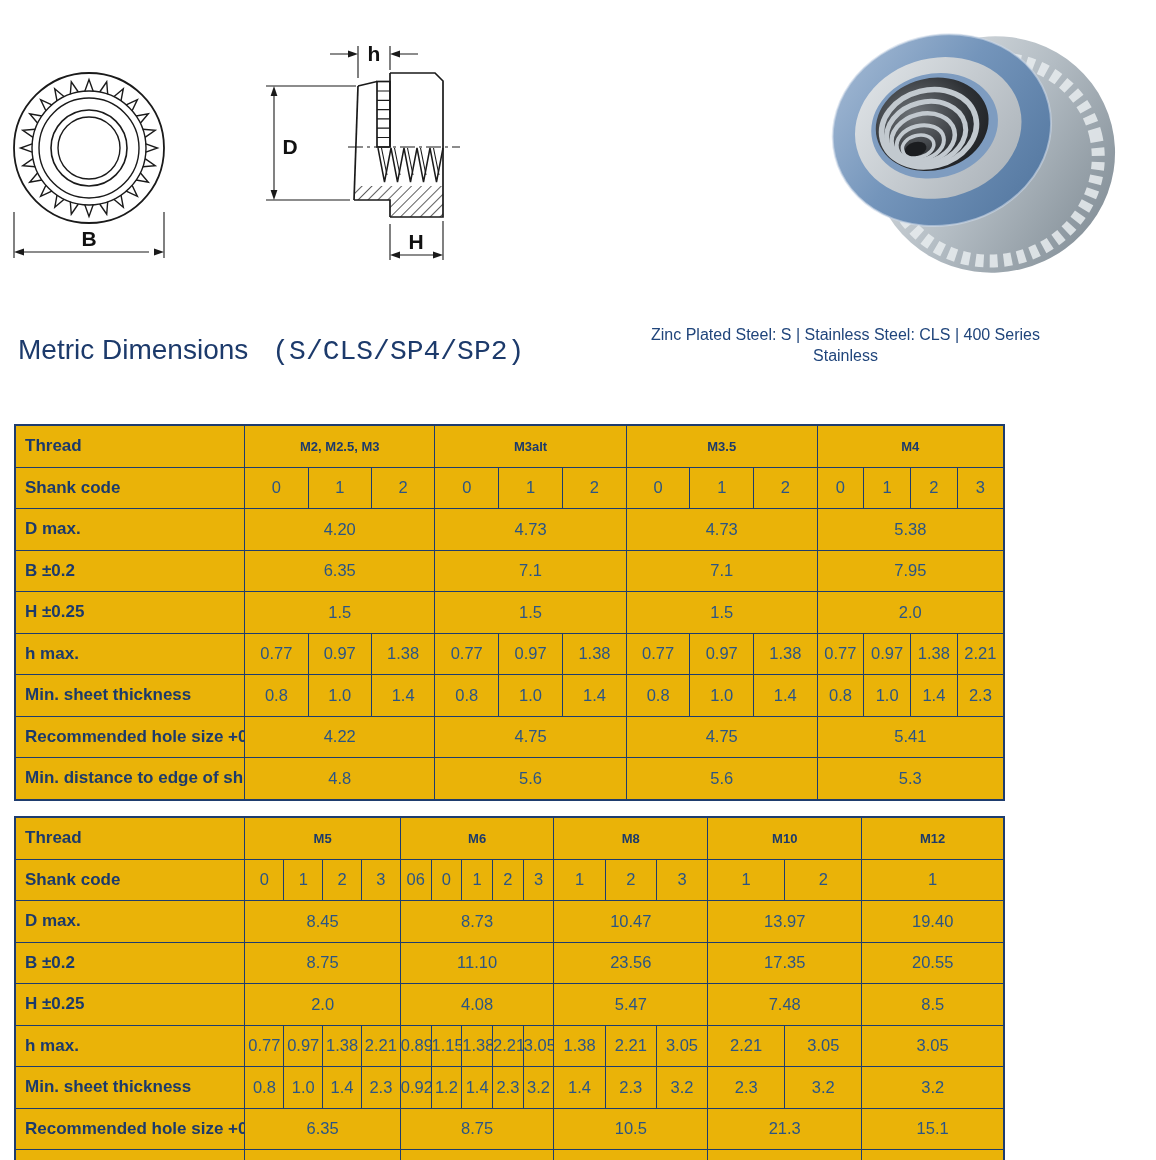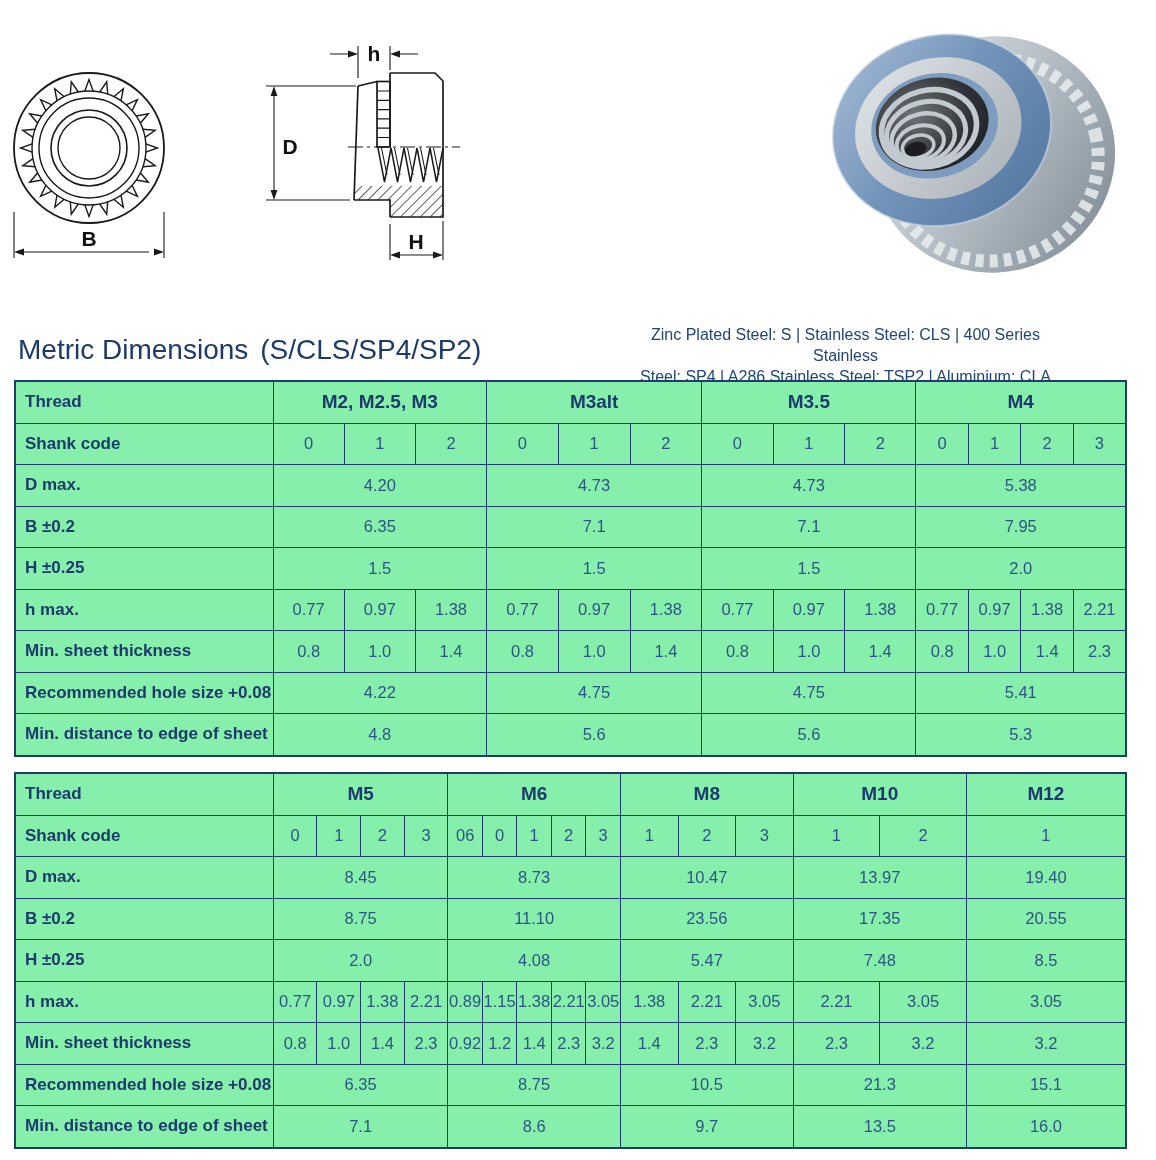--- a/index.html
+++ b/index.html
@@ -2,33 +2,33 @@
 <html><head>
 <meta charset="utf-8">
 <style>
   html,body{margin:0;padding:0;background:#ffffff;}
   .page{position:relative;width:1156px;height:1160px;background:#fff;
         font-family:"Liberation Sans",sans-serif;overflow:hidden;}
 
   
   .title{position:absolute;left:18px;top:334px;font-size:28px;color:#1c3a6b;white-space:nowrap;}
   .title .main{font-weight:normal;}
-  .title .suffix{font-weight:normal;margin-left:12px;}
+  .title .suffix{font-weight:normal;margin-left:24px;font-family:Liberation Mono, monospace;}
   .note{position:absolute;left:618px;top:324px;width:455px;text-align:center;
         font-size:16px;line-height:1.32;color:#20457b;}
 
   
-  table.spec{position:absolute;left:14px;width:1113px;border-collapse:collapse;table-layout:fixed;
-             border:2px solid #1e3c6e;background:#86efac;}
+  table.spec{position:absolute;left:14px;width:991px;border-collapse:collapse;table-layout:fixed;
+             border:2px solid #1e3c6e;background:#eab308;margin-top:44px;}
   #table1{top:380px;}
   #table2{top:772px;}
   table.spec td{border:1.5px solid #1e3c6e;height:40.5px;padding:0;text-align:center;
                 font-size:16.5px;color:#2b5585;white-space:nowrap;overflow:hidden;}
   table.spec td.lbl{text-align:left;padding-left:9px;font-weight:bold;color:#1c3a6b;font-size:17px;}
-  table.spec td.grp{font-weight:bold;color:#1c3a6b;font-size:19px;}
+  table.spec td.grp{font-weight:bold;color:#1c3a6b;font-size:13px;}
 
   
   .fig{position:absolute;}
   #fig-front{left:8px;top:62px;}
   #fig-section{left:262px;top:28px;}
   #fig-photo{left:800px;top:2px;}
   svg text.dim{font-family:"Liberation Sans",sans-serif;font-weight:bold;font-size:21px;fill:#111111;}
 </style>
 </head>
 <body>
@@ -146,21 +146,20 @@
         <ellipse cx="118" cy="134" rx="11" ry="7" fill="#1b1d20"></ellipse>
       </g>
     </svg>
   </div>
 
   <div class="title">
     <span class="main">Metric Dimensions</span><span class="suffix">(S/CLS/SP4/SP2)</span>
   </div>
   <div class="note">
     <div>Zinc Plated Steel: S | Stainless Steel: CLS | 400 Series Stainless</div>
-    <div>Steel: SP4 | A286 Stainless Steel: TSP2 | Aluminium: CLA</div>
   </div>
 
   <table class="spec" id="table1">
     <colgroup>
       <col style="width:23.2%">
       <col style="width:6.40%">
         <col style="width:6.40%">
         <col style="width:6.40%">
       <col style="width:6.45%">
         <col style="width:6.45%">

